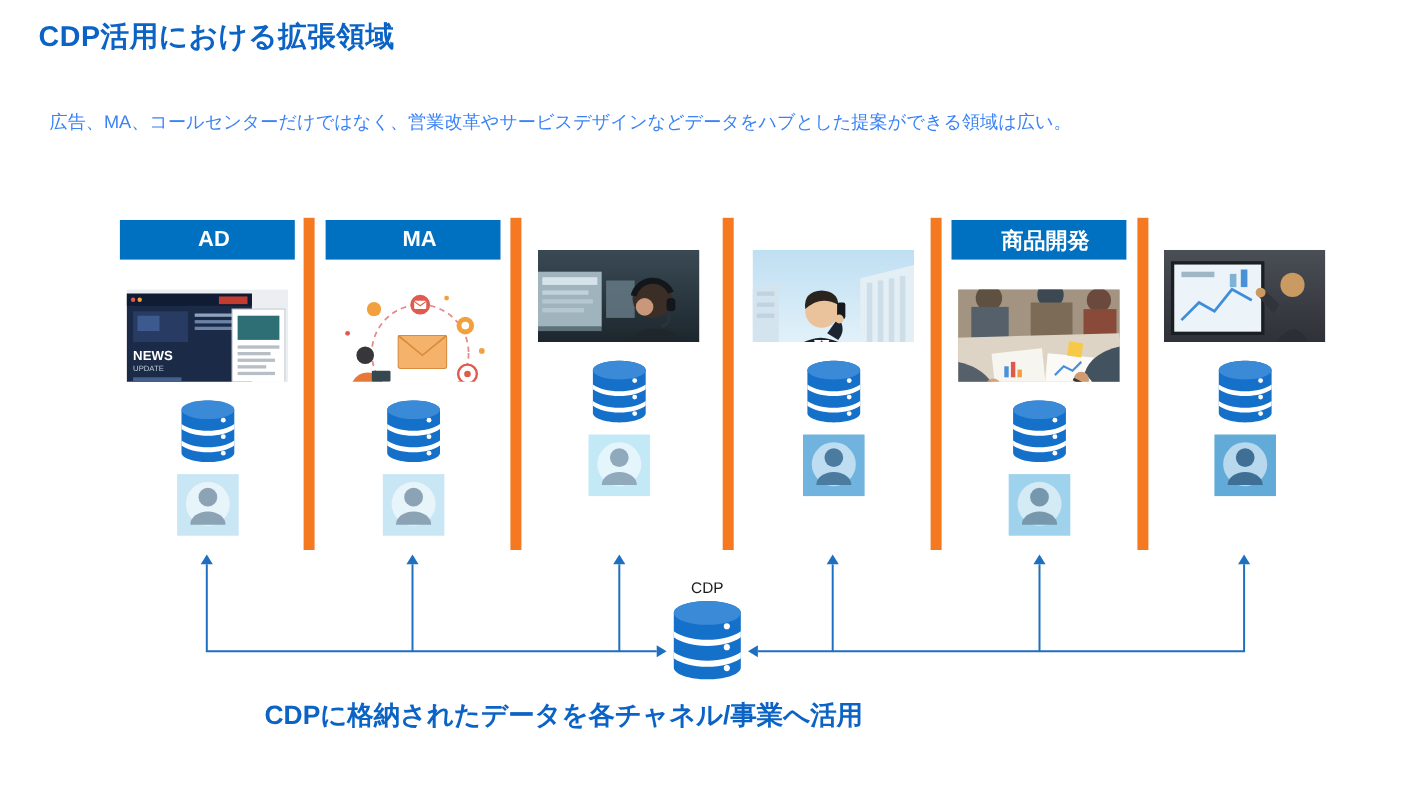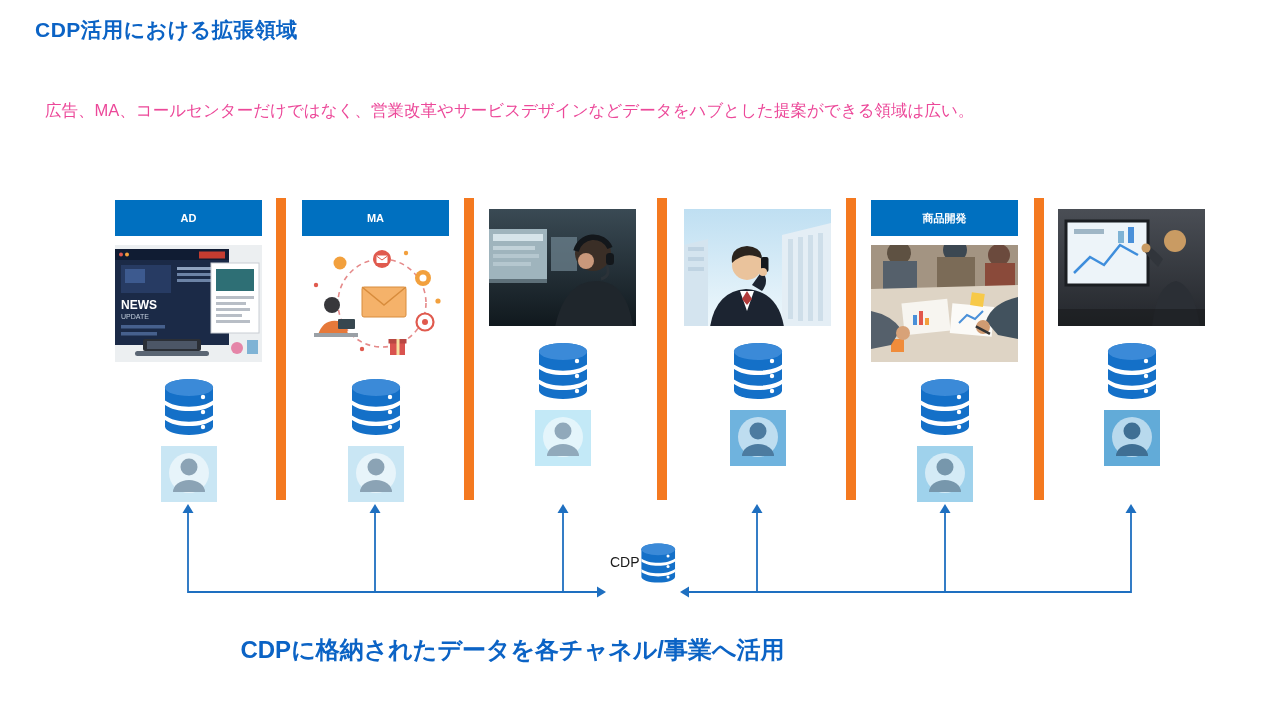--- a/index.html
+++ b/index.html
@@ -3,59 +3,60 @@
 <meta charset="utf-8">
 <style>
   html,body{margin:0;padding:0;}
   body{
     width:1280px;height:720px;position:relative;overflow:hidden;
     background:#ffffff;
     font-family:"Liberation Sans","DejaVu Sans",sans-serif;
   }
   .title{
     position:absolute;left:35px;top:16px;
-    font-size:21px;font-weight:bold;color:var(--title_blue,#0B63C5);
+    font-size:26px;font-weight:bold;color:var(--title_blue,#0B63C5);
     letter-spacing:0.5px;
   }
   .subtitle{
     position:absolute;left:45px;top:100px;
-    font-size:16.5px;color:#ec4899;
+    font-size:16.5px;color:#3b82f6;
   }
   .column{
     position:absolute;top:200px;width:147px;
     display:flex;flex-direction:column;align-items:center;
   }
   .col-header{
     width:100%;height:36px;background:var(--header_bg,#0070C0);
-    color:#fff;font-weight:bold;font-size:11px;
+    color:#fff;font-weight:bold;font-size:20px;
     display:flex;align-items:center;justify-content:center;
     white-space:nowrap;
-  }
-  .photo{margin-top:9px;width:147px;height:117px;overflow:hidden;}
+    padding-left:12px;
+  }
+  .photo{margin-top:27px;width:147px;height:84px;overflow:hidden;}
   .photo svg{display:block;}
   .db-icon{margin-top:16px;display:block;}
   .db-body{fill:var(--db_blue,#1470C8);}
   .db-top{fill:#3B8AD8;}
   .db-slit{fill:#ffffff;}
   .db-dot{fill:#ffffff;}
   .person{
     margin-top:10px;width:56px;height:56px;
     display:flex;align-items:center;justify-content:center;
     background:#C9E6F4;color:#8BA3B5;
   }
   .divider{
     position:absolute;top:198px;width:10px;height:302px;
     background:var(--divider_orange,#F47920);
   }
   .arrows{position:absolute;left:0;top:0;pointer-events:none;}
   .arrow-line{stroke:var(--arrow_blue,#1E6FC0);stroke-width:1.8;fill:none;}
   .arrow-head{fill:var(--arrow_blue,#1E6FC0);}
   .cdp-group{
     position:absolute;left:610px;top:526px;width:66px;
-    display:flex;flex-direction:row;align-items:center;
+    display:flex;flex-direction:column;align-items:center;
   }
   .cdp-label{font-size:14px;color:#1a1a1a;margin-bottom:3px;}
   .footer{
     position:absolute;left:0;top:634px;width:1025px;text-align:center;
     font-size:24px;font-weight:bold;color:var(--title_blue,#0B63C5);
   }
   .defs-holder{position:absolute;width:0;height:0;overflow:hidden;}
 </style>
 </head>
 <body>

